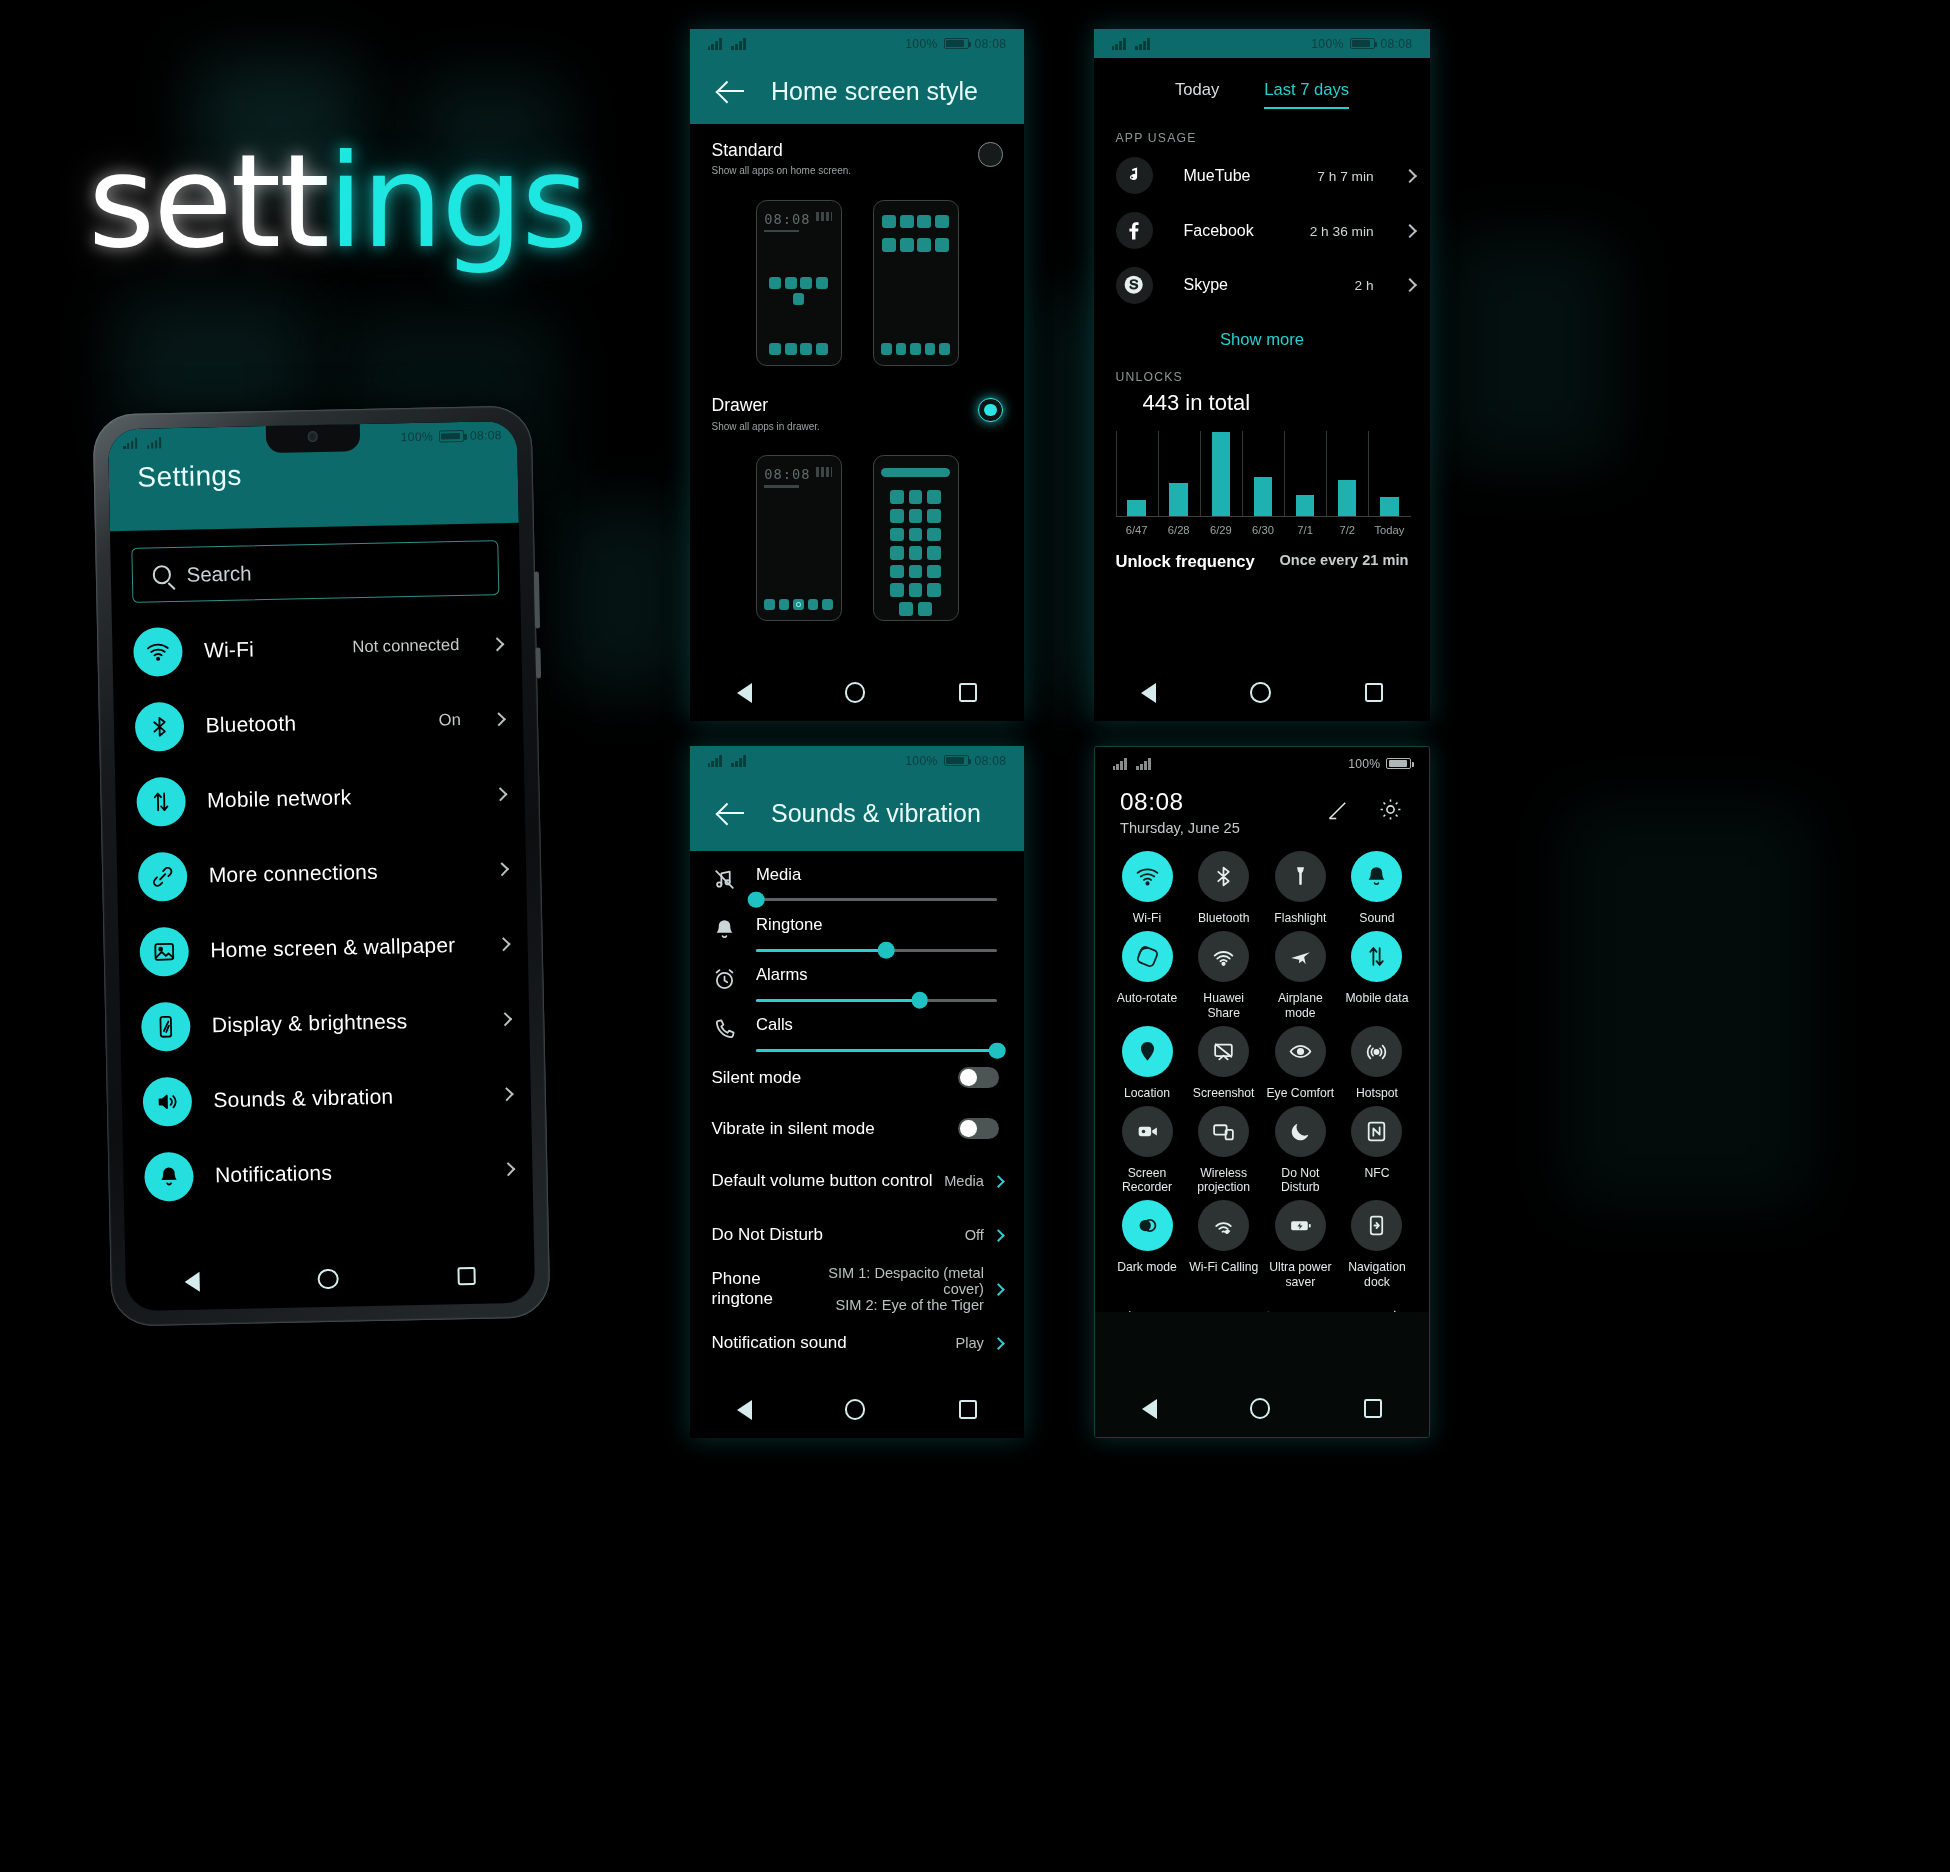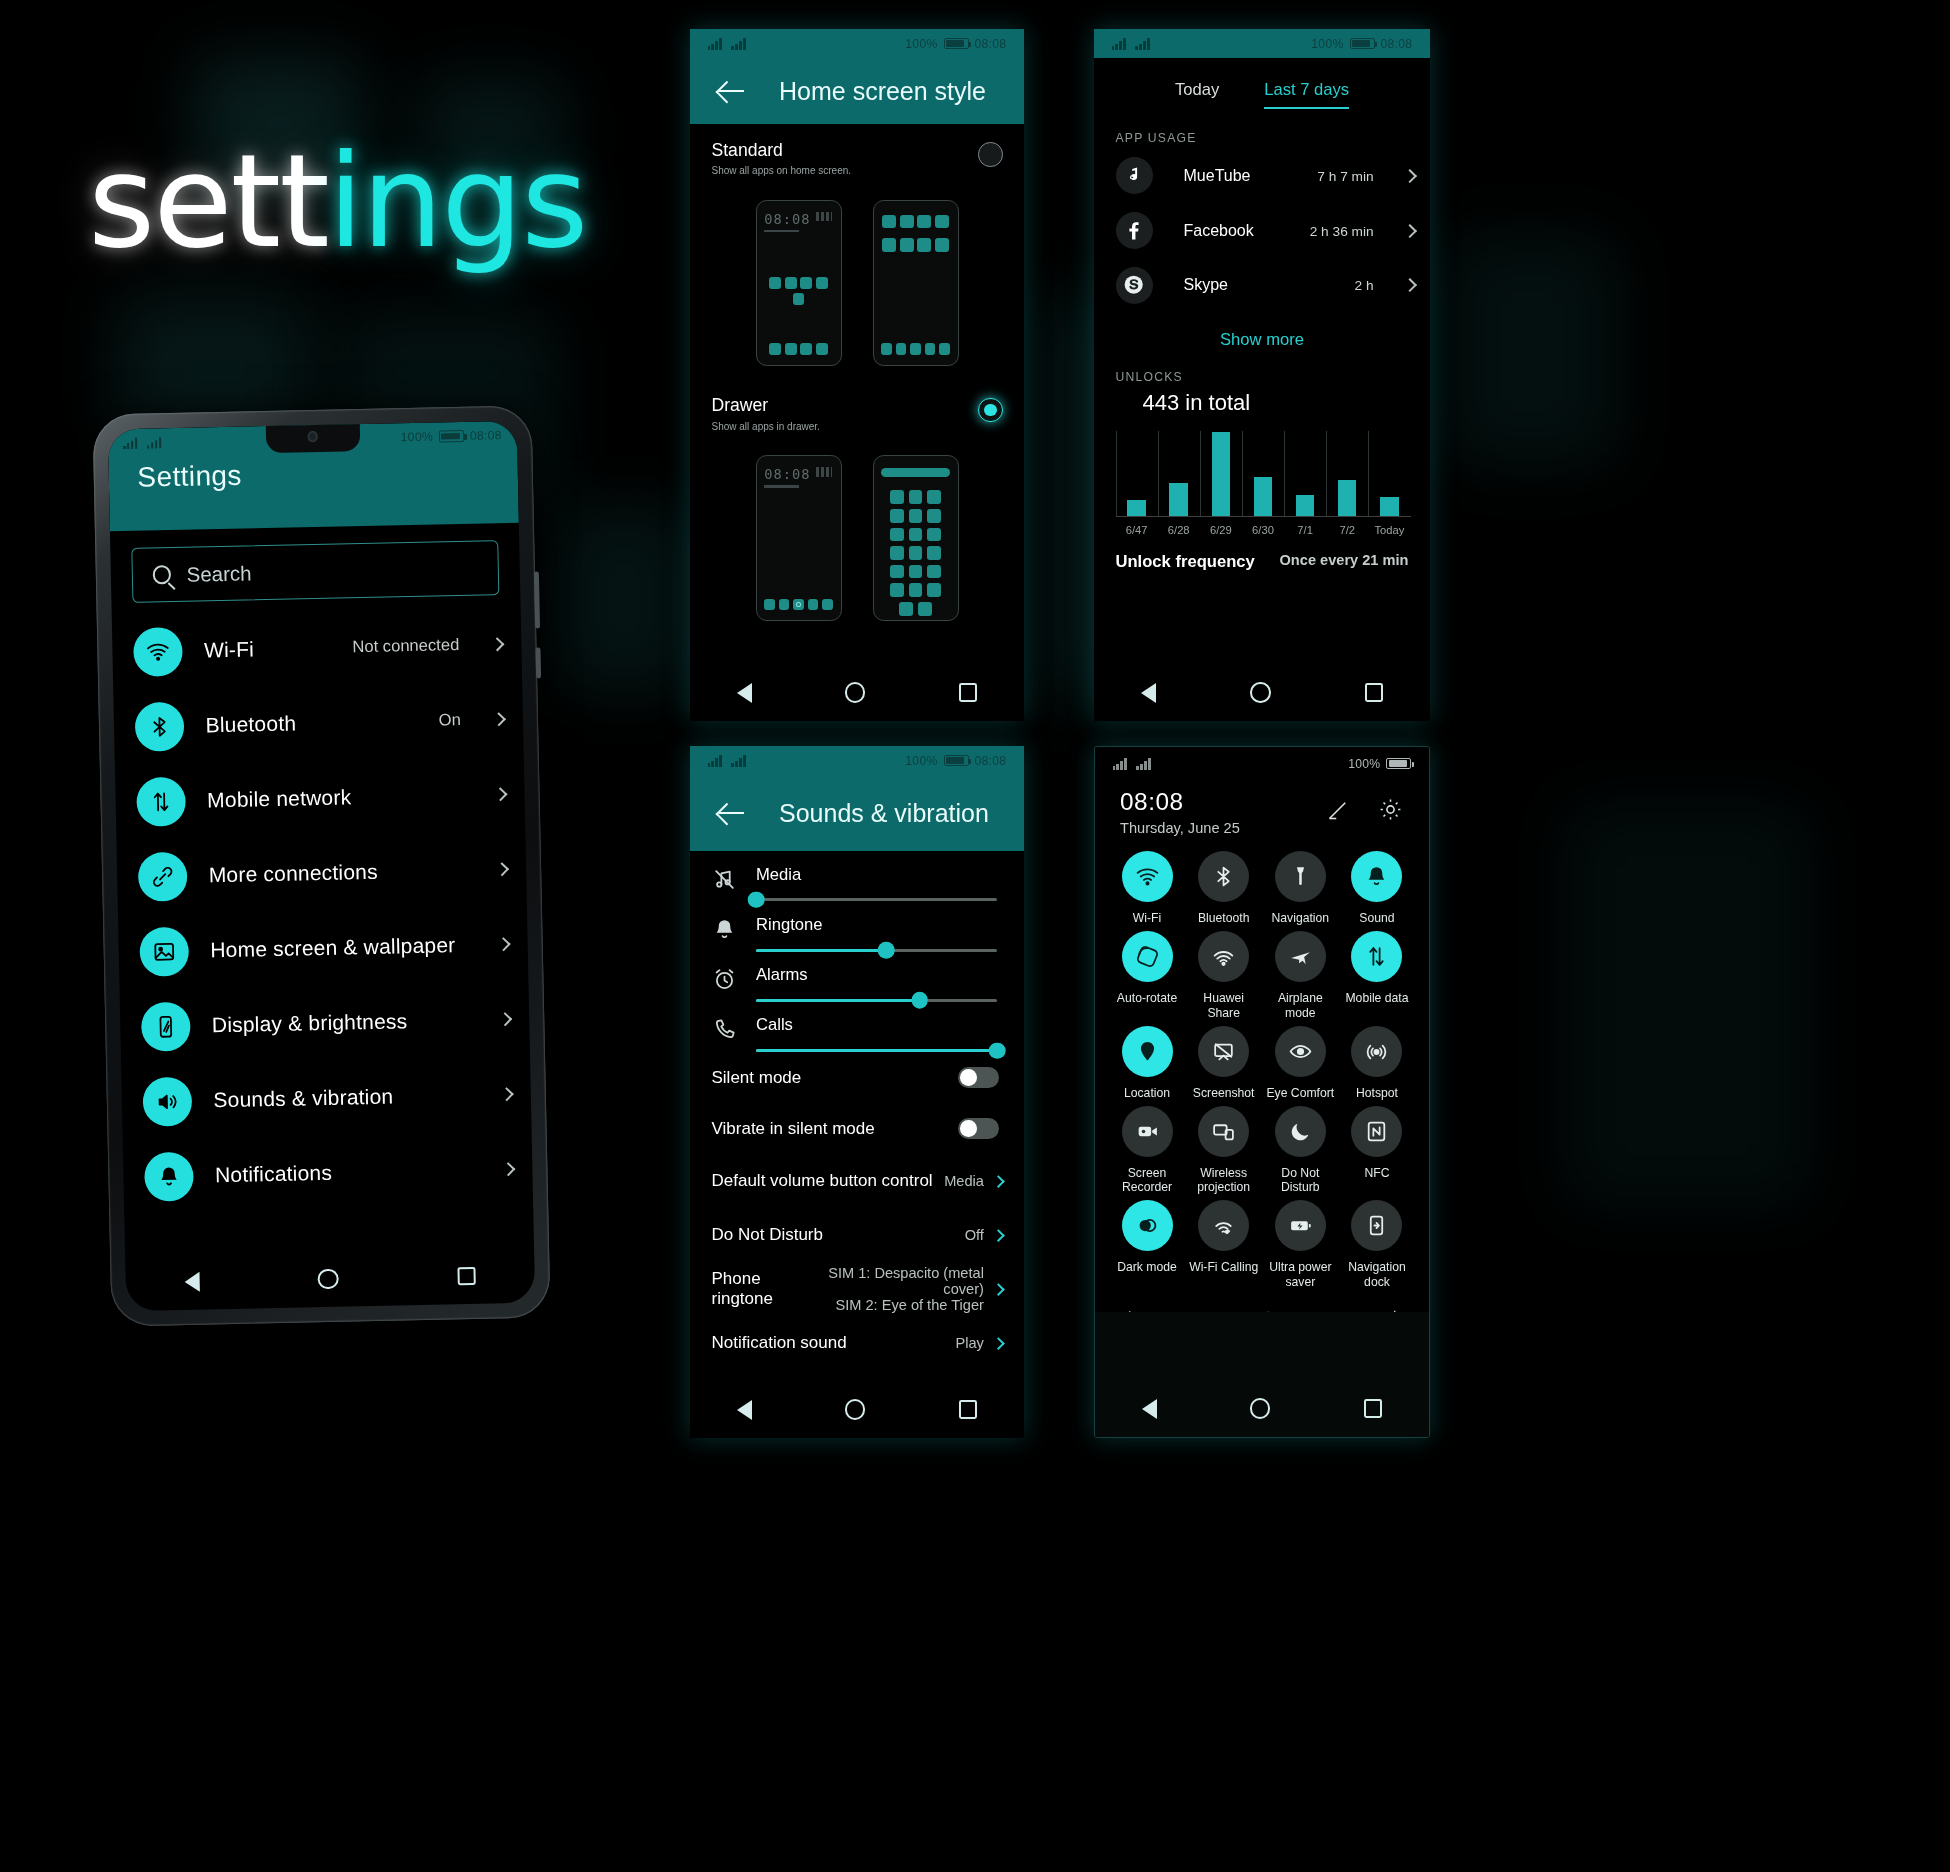--- a/index.html
+++ b/index.html
@@ -35,21 +35,21 @@
   .sb-left { display:flex; gap:9.8px; align-items:flex-end; }
   .sigbars { display:flex; align-items:flex-end; gap:1.5px; height:12.7px; opacity:.65; }
   .sigbars i { display:block; width:2.4px; background:currentColor; }
   .sigbars i:nth-child(1){height:3.9px}.sigbars i:nth-child(2){height:6.3px}
   .sigbars i:nth-child(3){height:8.8px}.sigbars i:nth-child(4){height:11.7px}
   .sb-right { display:flex; align-items:center; gap:5.9px; font-size:12.2px; opacity:.6; letter-spacing:0.3px;}
   .batt { width:25px; height:11.7px; border:1.5px solid currentColor; border-radius:2px; position:relative; }
   .batt::after { content:''; position:absolute; right:-3.9px; top:2.9px; width:2.4px; height:5.9px; background:currentColor; border-radius:0 1px 1px 0;}
   .batt i { position:absolute; left:1.5px; top:1.5px; bottom:1.5px; width:80%; background:currentColor; border-radius:1px;}
 
-  .appbar { background:#0d6a6a; display:flex; align-items:center; gap:33px; padding:0 27px; }
+  .appbar { background:#0d6a6a; display:flex; align-items:center; gap:25px; padding:0 27px; }
   .appbar .title { color:#e9fbfb; font-size:25px; }
   .backarrow { width:29px; height:29px; position:relative; flex:0 0 auto; }
   .backarrow::before { content:''; position:absolute; left:2px; top:13.7px; width:25px; height:2px; background:#eafcfc;}
   .backarrow::after { content:''; position:absolute; left:2px; top:7.8px; width:13.7px; height:13.7px;
      border-left:2px solid #eafcfc; border-bottom:2px solid #eafcfc; transform:rotate(45deg); }
 
   .navbar { display:flex; align-items:center; justify-content:space-around; height:57px; }
   .nav-tri { width:0;height:0;border-top:10.7px solid transparent;border-bottom:10.7px solid transparent;border-right:15.6px solid #d6ecec;}
   .nav-cir { width:20.5px;height:20.5px;border:2.2px solid #d6ecec;border-radius:50%; }
   .nav-sq { width:18.5px;height:18.5px;border:2.2px solid #d6ecec;border-radius:2.4px; }
@@ -810,21 +810,21 @@
             </svg>
           </span>
           <span class="tile-lb">Bluetooth</span>
         </div>
         <div class="tile">
           <span class="tile-ic">
             <svg viewBox="0 0 24 24" width="25" height="25" fill="none" stroke="currentColor" stroke-width="1.7" stroke-linecap="round" stroke-linejoin="round">
               <path d="M8.6 3h6.8l-1 4.2-1.2 1.5v10.3a1.2 1.2 0 0 1-2.4 0V8.7L9.6 7.2z" fill="currentColor" stroke="none"></path>
             </svg>
           </span>
-          <span class="tile-lb">Navigation</span>
+          <span class="tile-lb">Flashlight</span>
         </div>
         <div class="tile">
           <span class="tile-ic on">
             <svg viewBox="0 0 24 24" width="25" height="25" fill="none" stroke="currentColor" stroke-width="1.7" stroke-linecap="round" stroke-linejoin="round">
               <path d="M12 3a5.5 5.5 0 0 0-5.5 5.5c0 5-2 6.5-2 6.5h15s-2-1.5-2-6.5A5.5 5.5 0 0 0 12 3z" fill="currentColor" stroke="none"></path>
               <path d="M10.2 18.3a2 2 0 0 0 3.6 0"></path>
             </svg>
           </span>
           <span class="tile-lb">Sound</span>
         </div>

